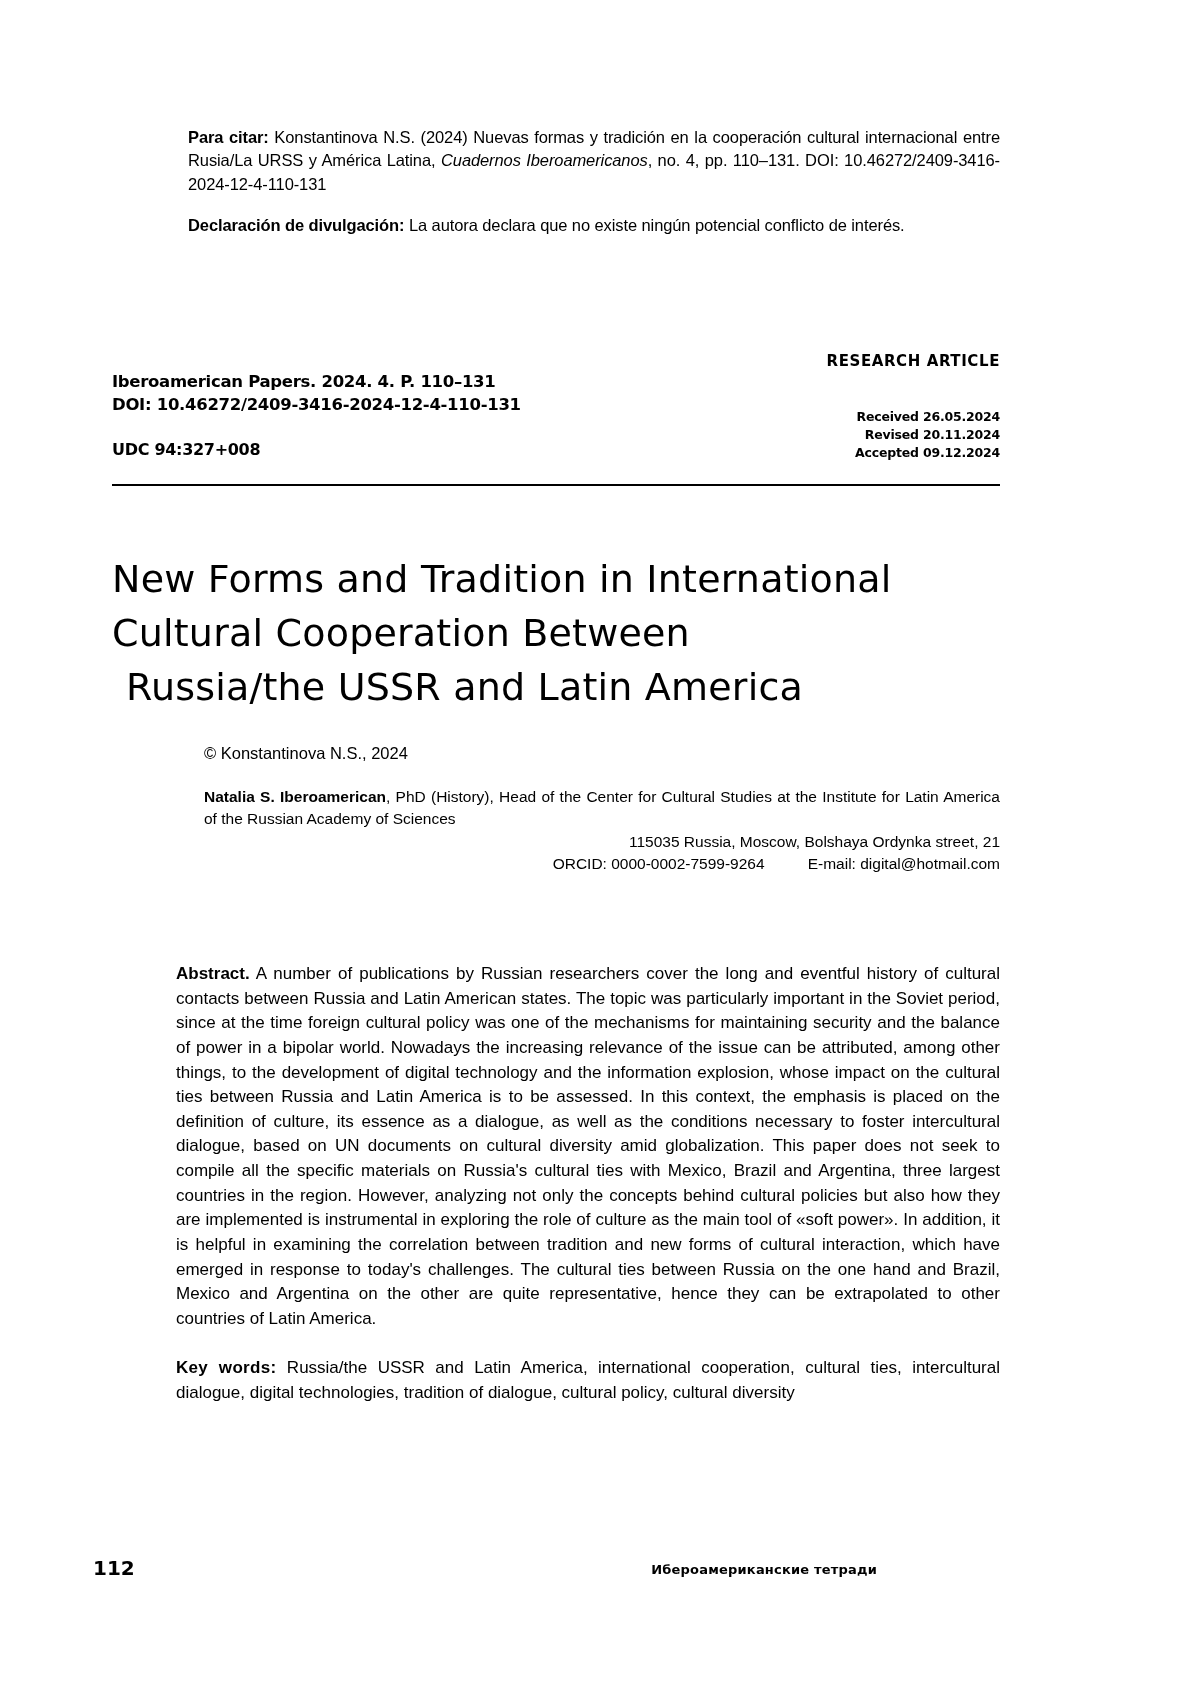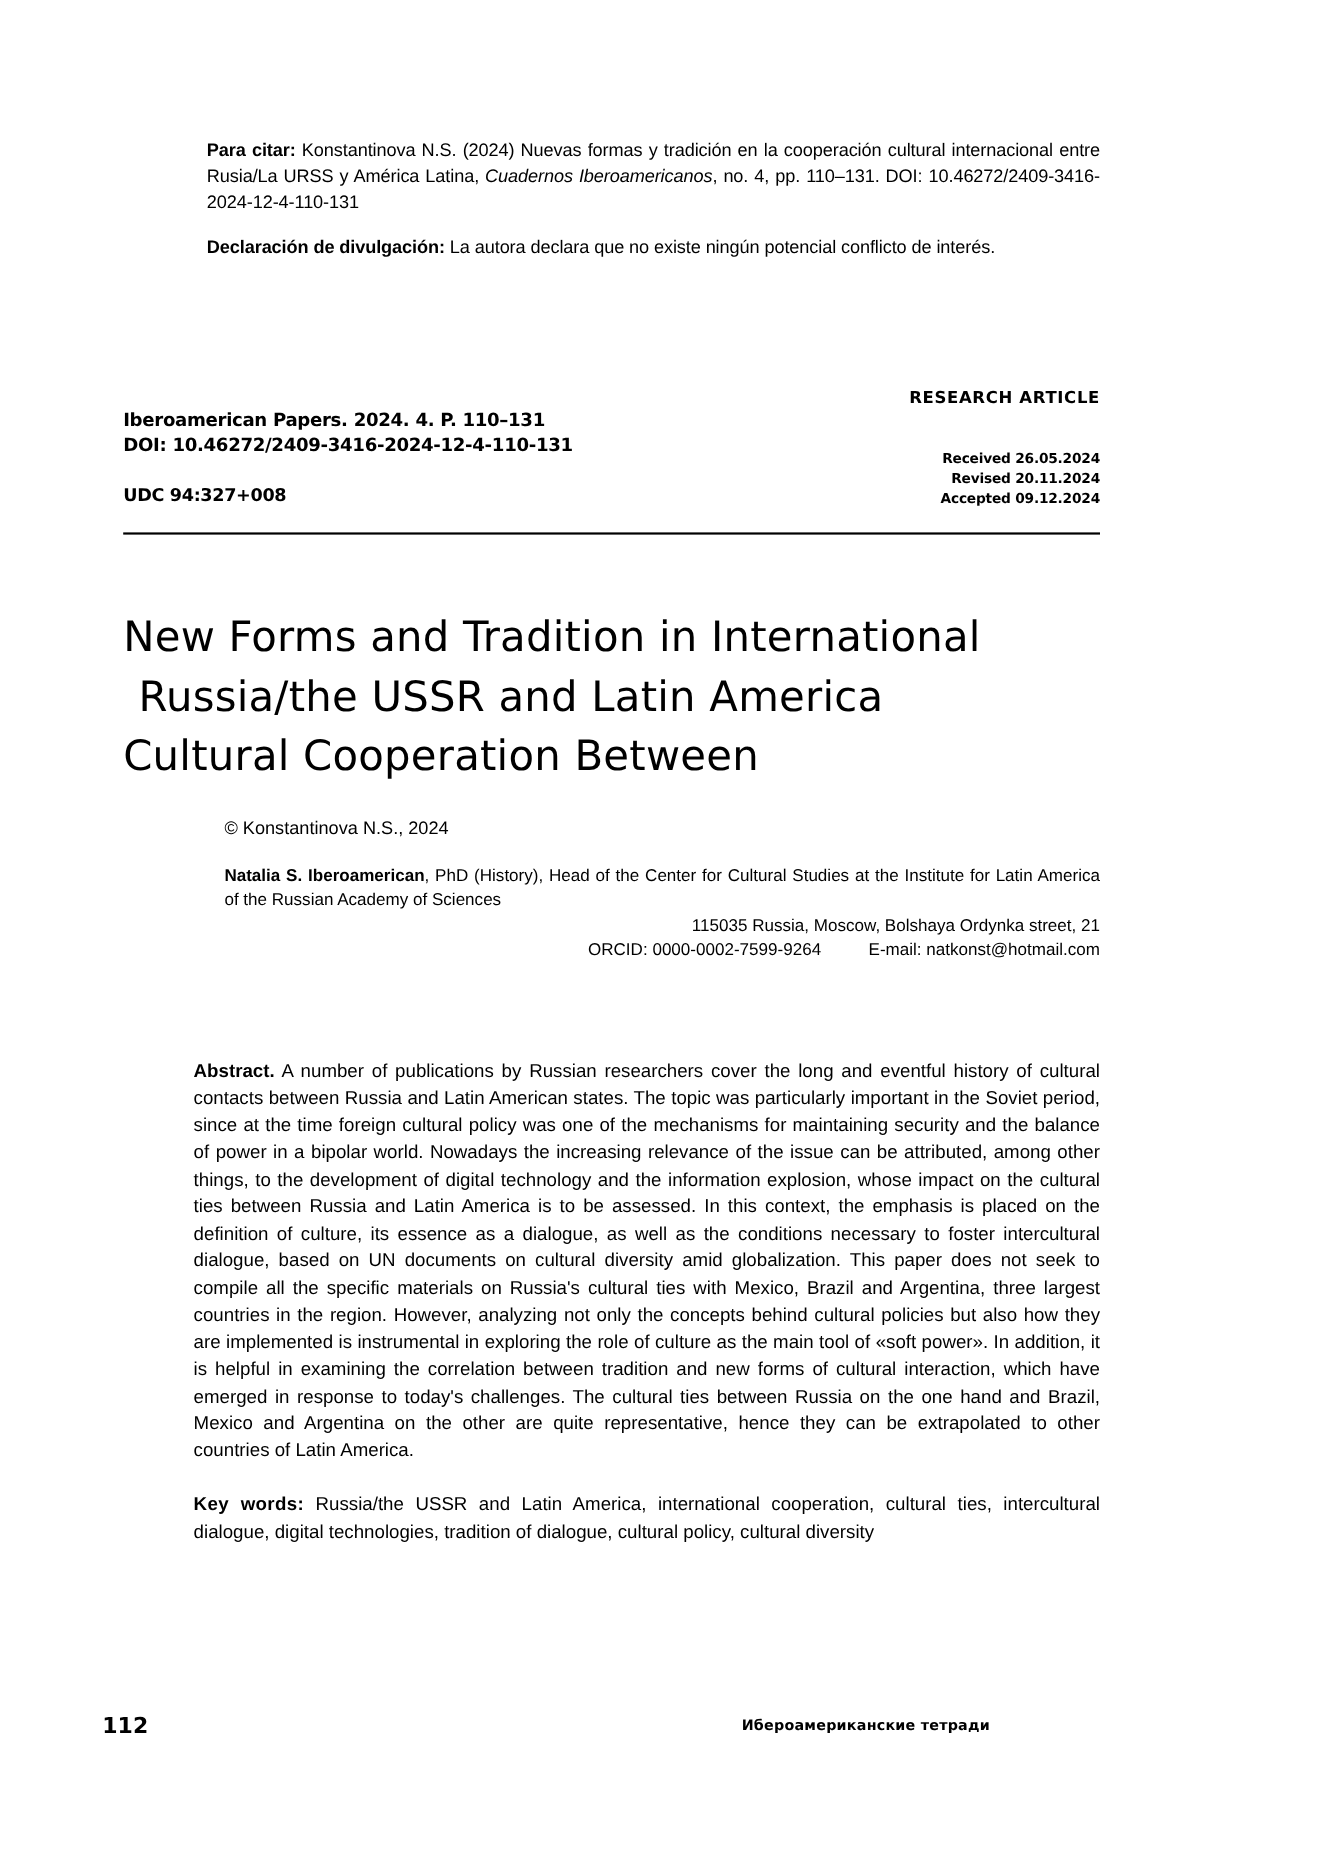--- a/index.html
+++ b/index.html
@@ -156,21 +156,21 @@
   .footer-page {
     position: absolute;
     left: 93px;
     top: 1556px;
     font-family: "DejaVu Sans", sans-serif;
     font-weight: bold;
     font-size: 20px;
   }
   .footer-right {
     position: absolute;
-    right: 96px;
+    right: 119px;
     top: 1562px;
     font-family: "DejaVu Sans", sans-serif;
     font-weight: bold;
     font-size: 13px;
     letter-spacing: 0.2px;
   }
 </style>
 </head>
 <body>
 
@@ -191,29 +191,29 @@
     <div class="meta-dates">
       <div>Received 26.05.2024</div>
       <div>Revised 20.11.2024</div>
       <div>Accepted 09.12.2024</div>
     </div>
   </div>
   <div class="rule"></div>
 
   <h1 class="title">
     <span class="ln ln1">New  Forms  and  Tradition  in  International</span>
+    <span class="ln ln2">Cultural  Cooperation  Between</span>
     <span class="ln ln3">Russia/the  USSR  and  Latin  America</span>
-    <span class="ln ln2">Cultural  Cooperation  Between</span>
   </h1>
 
   <div class="copyright">© Konstantinova N.S., 2024</div>
   <div class="author-block">
     <div><span class="nm">Natalia S. Iberoamerican</span><span>, PhD (History), Head of the Center for Cultural Studies at the Institute for Latin America of the Russian Academy of Sciences</span></div>
     <div class="row">115035 Russia, Moscow, Bolshaya Ordynka street, 21</div>
-    <div class="row orcid-row"><span>ORCID: 0000-0002-7599-9264</span><span>          </span><span>E-mail: natkonst@hotmail.com</span></div>
+    <div class="row orcid-row"><span>ORCID: 0000-0002-7599-9264</span><span>          </span><span>E-mail: digital@hotmail.com</span></div>
   </div>
 
   <div class="abstract"><span class="lbl">Abstract.</span><span> A number of publications by Russian researchers cover the long and eventful history of cultural contacts between Russia and Latin American states. The topic was particularly important in the Soviet period, since at the time foreign cultural policy was one of the mechanisms for maintaining security and the balance of power in a bipolar world. Nowadays the increasing relevance of the issue can be attributed, among other things, to the development of digital technology and the information explosion, whose impact on the cultural ties between Russia and Latin America is to be assessed. In this context, the emphasis is placed on the definition of culture, its essence as a dialogue, as well as the conditions necessary to foster intercultural dialogue, based on UN documents on cultural diversity amid globalization. This paper does not seek to compile all the specific materials on Russia's cultural ties with Mexico, Brazil and Argentina, three largest countries in the region. However, analyzing not only the concepts behind cultural policies but also how they are implemented is instrumental in exploring the role of culture as the main tool of «soft power». In addition, it is helpful in examining the correlation between tradition and new forms of cultural interaction, which have emerged in response to today's challenges. The cultural ties between Russia on the one hand and Brazil, Mexico and Argentina on the other are quite representative, hence they can be extrapolated to other countries of Latin America.</span></div>
 
   <div class="keywords"><span class="lbl">Key words:</span><span> Russia/the USSR and Latin America, international cooperation, cultural ties, intercultural dialogue, digital technologies, tradition of dialogue, cultural policy, cultural diversity</span></div>
 
   <div class="footer-page">112</div>
   <div class="footer-right">Ибероамериканские тетради</div>
 
 </div>

